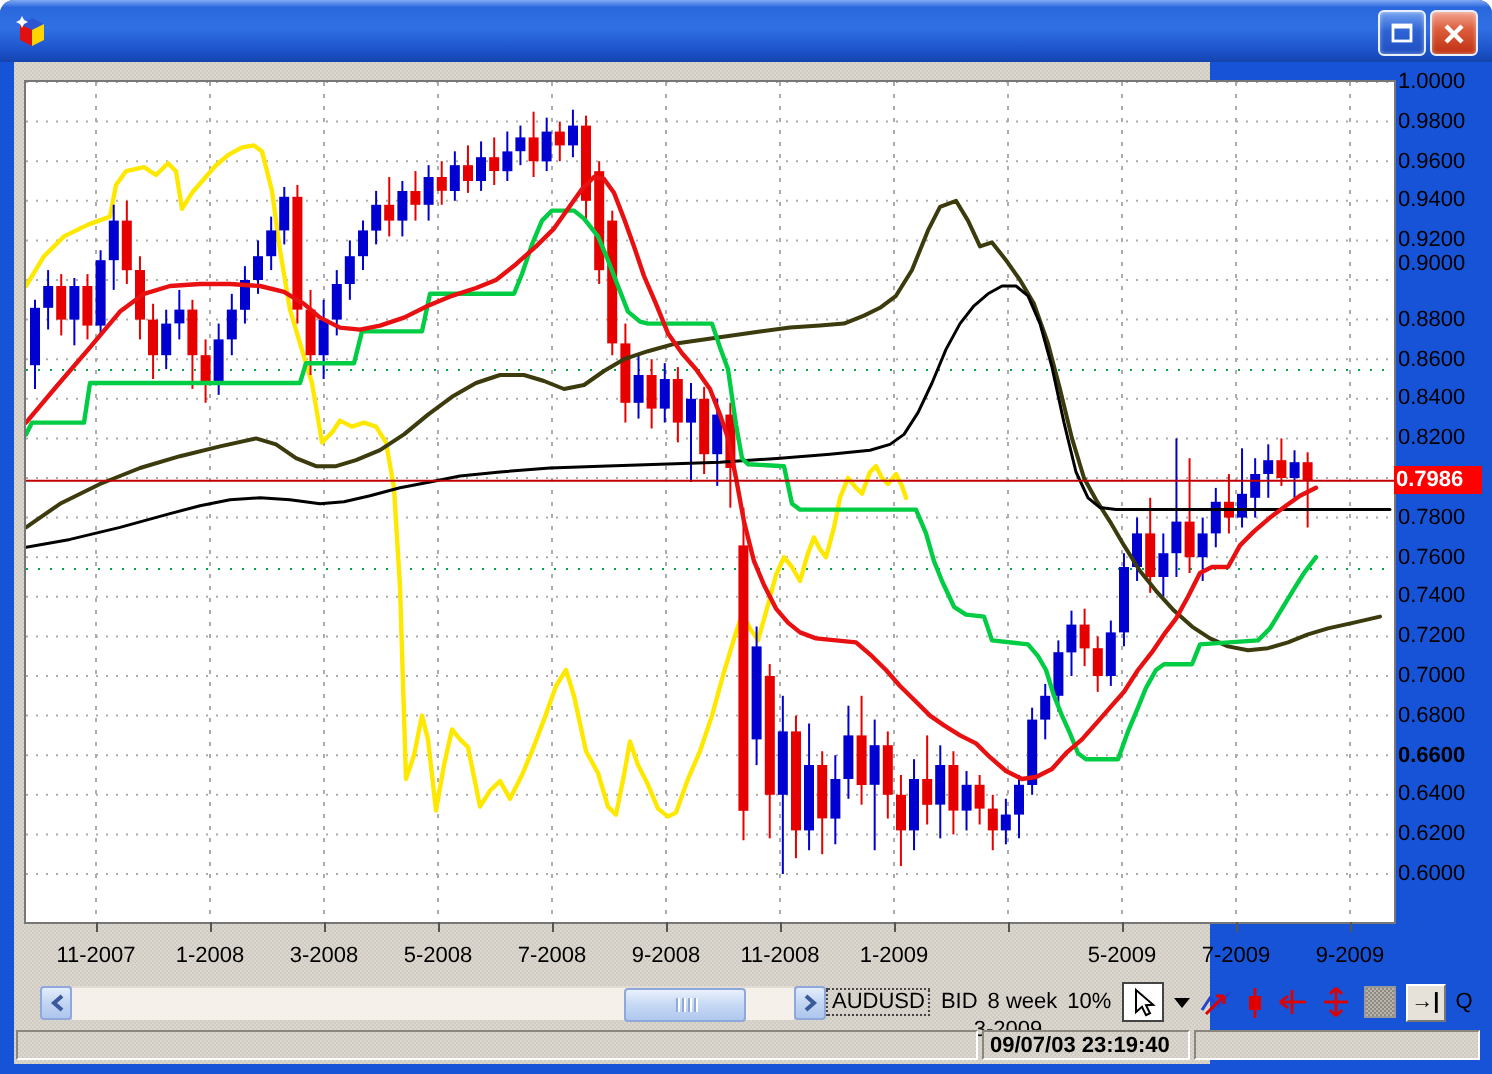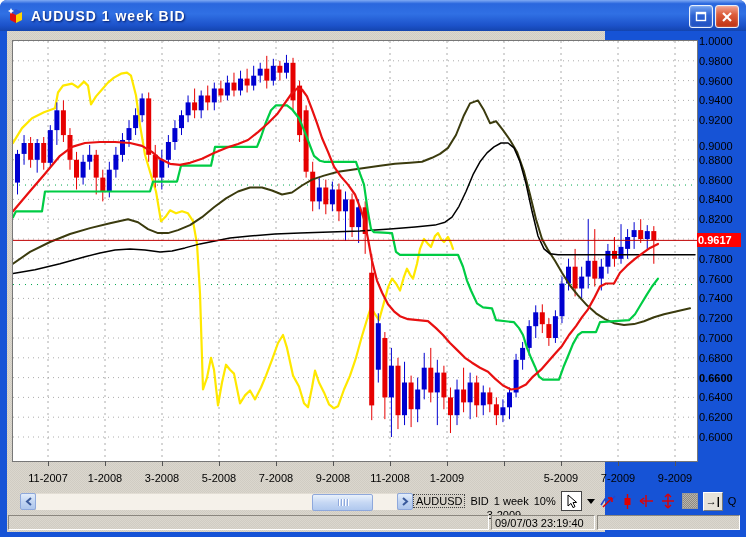--- a/index.html
+++ b/index.html
@@ -49,21 +49,20 @@
 <div class="window">
   <div class="titlebar">
     <span class="title-icon">
       <svg width="18" height="18" viewBox="0 0 18 18">
         <polygon points="3,5 9,2 15,5 9,8" fill="#2E55D4"></polygon>
         <polygon points="3,5 9,8 9,16 3,13" fill="#E01010"></polygon>
         <polygon points="15,5 9,8 9,16 15,13" fill="#FFD400"></polygon>
         <path d="M4,1 l1,2 2,1 -2,1 -1,2 -1,-2 -2,-1 2,-1 z" fill="#fff"></path>
       </svg>
     </span>
-    <span class="title-text">AUDUSD 1 week BID</span>
     <span class="tbtns">
       <span class="tbtn restore">
         <svg width="12" height="11" viewBox="0 0 12 11">
             <rect x="1.5" y="1.5" width="9" height="8" fill="none" stroke="#fff" stroke-width="1.4"></rect>
             <line x1="1" y1="2.2" x2="11" y2="2.2" stroke="#fff" stroke-width="2.2"></line>
           </svg>
       </span>
       <span class="tbtn close">
         <svg width="12" height="12" viewBox="0 0 12 12">
             <line x1="2" y1="2" x2="10" y2="10" stroke="#fff" stroke-width="2.2"></line>
@@ -314,37 +313,37 @@
           <path d="M0.0,170.3 L15.0,152.5 L32.0,132.7 L47.0,114.8 L59.0,105.9 L72.0,102.0 L87.0,101.0 L102.0,101.0 L117.0,102.0 L129.0,104.9 L139.0,110.9 L147.0,117.8 L157.0,122.8 L167.0,123.8 L177.0,121.8 L189.0,117.8 L201.0,111.9 L213.0,106.9 L225.0,103.0 L235.0,99.0 L245.0,91.1 L255.0,82.2 L264.0,73.3 L271.0,63.4 L278.0,53.5 L284.0,47.5 L289.0,48.5 L294.0,55.4 L299.0,68.3 L304.0,82.2 L309.0,97.0 L315.0,110.9 L321.0,125.7 L328.0,135.6 L335.0,143.6 L342.0,153.5 L347.0,166.3 L351.0,178.2 L355.0,198.0 L359.0,219.8 L364.0,239.6 L369.0,251.5 L375.0,263.3 L381.0,270.3 L387.0,275.2 L395.0,278.2 L405.0,279.2 L415.0,280.2 L423.0,287.1 L430.0,294.0 L437.0,302.0 L444.0,308.9 L452.0,316.8 L459.0,321.7 L467.0,326.7 L475.0,330.7 L482.0,337.6 L490.0,344.5 L498.0,348.5 L505.0,347.5 L513.0,343.5 L520.0,335.6 L528.0,328.7 L535.0,320.8 L542.0,312.8 L549.0,304.9 L556.0,294.0 L563.0,285.1 L569.0,276.2 L575.0,268.3 L581.0,257.4 L587.0,245.5 L593.0,242.5 L601.0,242.5 L607.0,231.7 L614.0,224.7 L622.0,217.8 L630.0,211.9 L637.0,206.9 L645.0,202.9" fill="none" stroke="#E81010" stroke-width="2.2" stroke-linejoin="round" stroke-linecap="round"></path>
           <line x1="0" y1="199.38600000000002" x2="684" y2="199.38600000000002" stroke="#C00000" stroke-width="1"></line>
         </svg>
     </div>
     <div class="yaxis" id="yaxis">
         <div class="ylab" style="top: -6px;">1.0000</div>
         <div class="ylab" style="top: 14px;">0.9800</div>
         <div class="ylab" style="top: 34px;">0.9600</div>
         <div class="ylab" style="top: 53px;">0.9400</div>
         <div class="ylab" style="top: 73px;">0.9200</div>
-        <div class="ylab" style="top: 99px;">0.9000</div>
+        <div class="ylab" style="top: 85px;">0.9000</div>
         <div class="ylab" style="top: 113px;">0.8800</div>
         <div class="ylab" style="top: 133px;">0.8600</div>
         <div class="ylab" style="top: 152px;">0.8400</div>
         <div class="ylab" style="top: 172px;">0.8200</div>
         <div class="ylab" style="top: 192px;">0.8000</div>
         <div class="ylab" style="top: 212px;">0.7800</div>
         <div class="ylab" style="top: 232px;">0.7600</div>
         <div class="ylab" style="top: 251px;">0.7400</div>
         <div class="ylab" style="top: 271px;">0.7200</div>
         <div class="ylab" style="top: 291px;">0.7000</div>
         <div class="ylab" style="top: 311px;">0.6800</div>
         <div class="ylab" style="top: 331px; font-weight: bold;">0.6600</div>
         <div class="ylab" style="top: 350px;">0.6400</div>
         <div class="ylab" style="top: 370px;">0.6200</div>
         <div class="ylab" style="top: 390px;">0.6000</div>
-        <div class="badge" style="top: 192px;">0.9617</div>
+        <div class="badge" style="top: 192px;">0.7986</div>
       </div>
     <div class="xaxis" id="xaxis">
         <div class="xtick" style="left: 36px;"></div>
         <div class="xlab" style="left: 6px;">11-2007</div>
         <div class="xtick" style="left: 93px;"></div>
         <div class="xlab" style="left: 63px;">1-2008</div>
         <div class="xtick" style="left: 150px;"></div>
         <div class="xlab" style="left: 120px;">3-2008</div>
         <div class="xtick" style="left: 207px;"></div>
         <div class="xlab" style="left: 177px;">5-2008</div>
@@ -383,21 +382,21 @@
       <div class="sbtn">
         <svg width="7" height="9" viewBox="0 0 7 9">
             <path d="M1,1 L5,4.5 L1,8" fill="none" stroke="#3A5A9C" stroke-width="2"></path>
           </svg>
       </div>
     </div>
 
     <div class="toolbar">
       <span class="tb-sym">AUDUSD</span>
       <span>BID</span>
-      <span>1 week</span>
+      <span>8 week</span>
       <span>10%</span>
       <span class="tb-ico cursorbox">
         <svg width="15" height="15" viewBox="0 0 15 15">
             <path d="M4,1 L4,12 L7,9.4 L9,13.6 L11,12.6 L9,8.6 L12.6,8.4 Z" fill="#fff" stroke="#000" stroke-width="1"></path>
           </svg>
       </span>
       <span class="caret"></span>
       <span class="tb-ico">
         <svg width="17" height="16" viewBox="0 0 17 16">
             <path d="M1,12 L5,6 L9,10 L15,3" fill="none" stroke="#2244CC" stroke-width="1.5"></path>
@@ -427,17 +426,17 @@
       </span>
       <span class="gridblock"></span>
       <span class="gotobox">
           <span>→|</span>
         </span>
       <span>Q</span>
     </div>
 
     <div class="statusbar">
       <span class="spanel" style="width:481px;"></span>
-      <span class="spanel" style="width:104px;">09/07/03 23:19:40</span>
+      <span class="spanel" style="width:104px;font-weight:bold;">09/07/03 23:19:40</span>
       <span class="spanel" style="flex:1;"></span>
     </div>
   </div>
 </div>
 
 </body></html>

